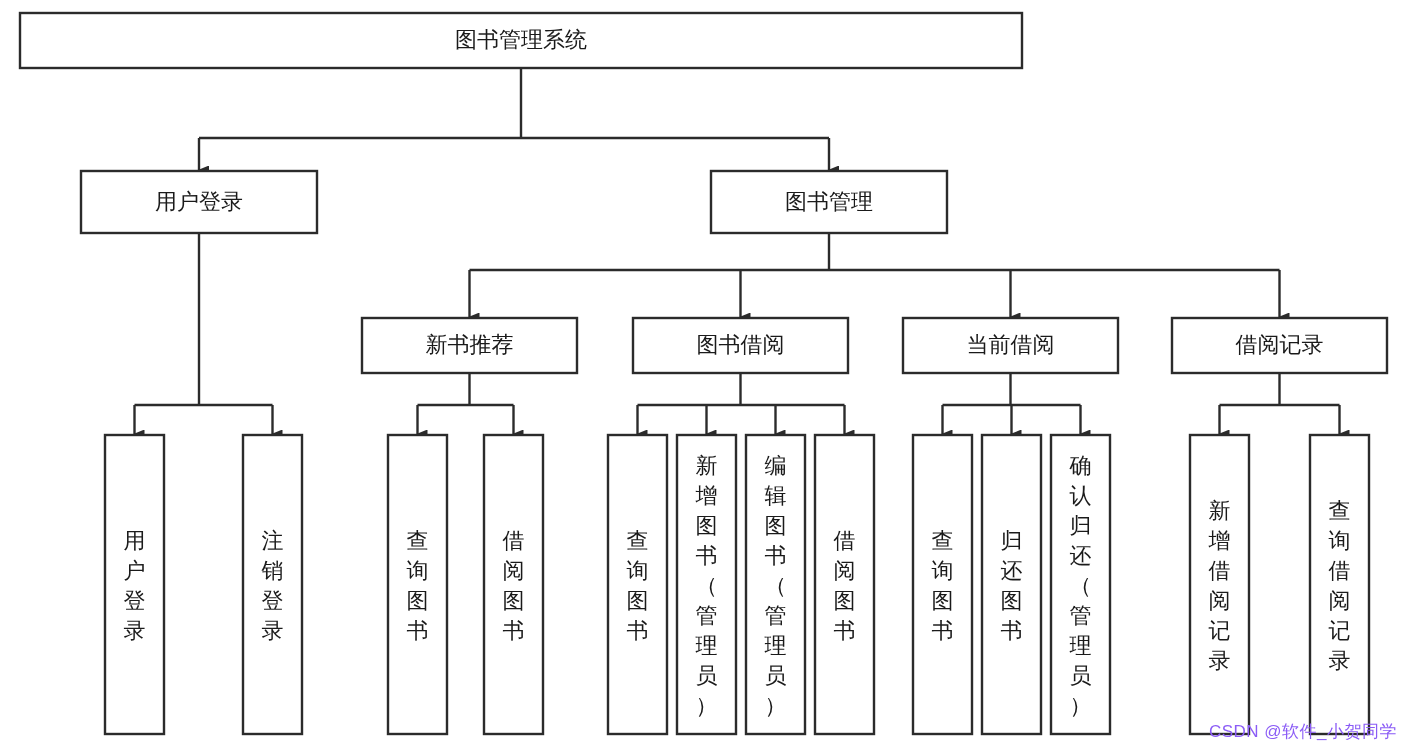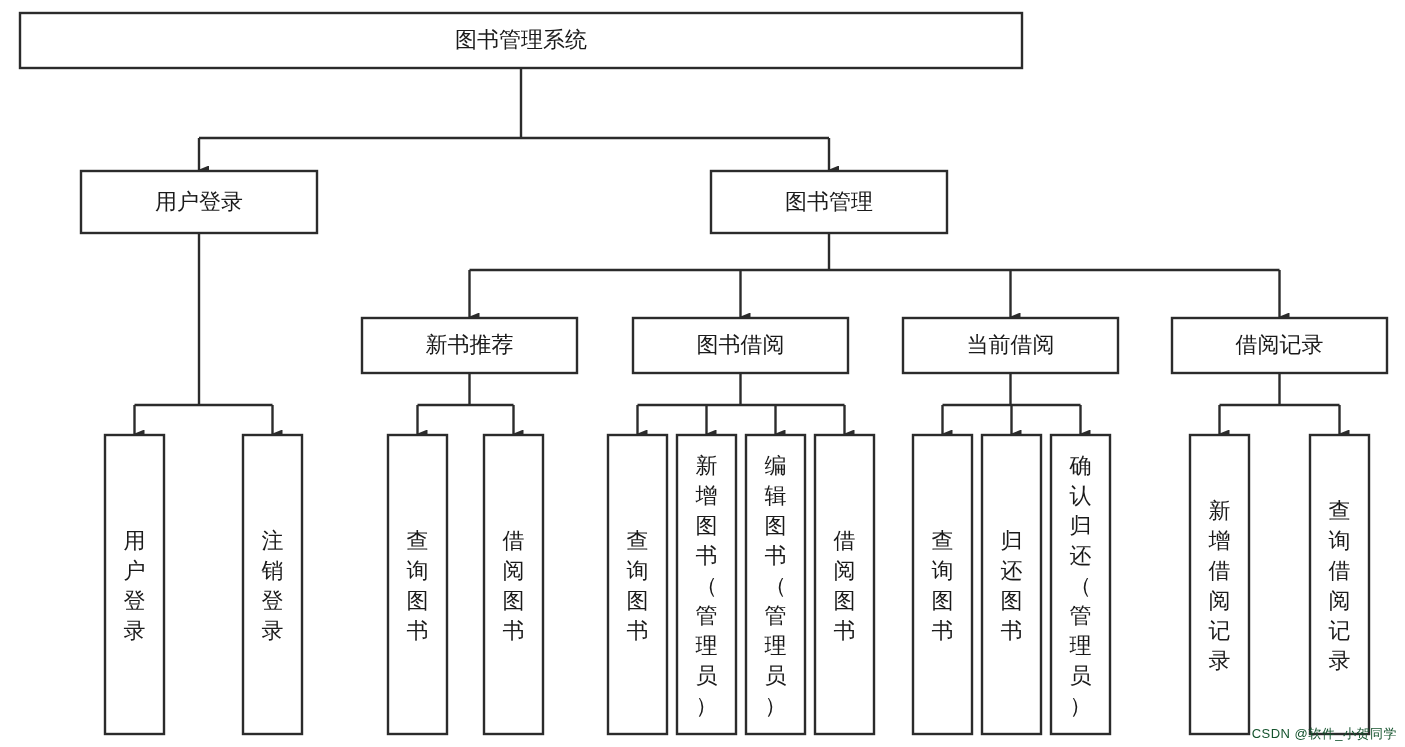--- a/index.html
+++ b/index.html
@@ -23,22 +23,22 @@
     fill:#1a1a1a;
     font-family:"Liberation Sans","DejaVu Sans",sans-serif;
     font-size:22px;
     text-anchor:middle;
   }
   .conn{stroke:#2b2b2b;stroke-width:2.4;fill:none;}
   .watermark{
     position:absolute;
     right:8px;bottom:4px;
     font-family:"Liberation Sans","DejaVu Sans",sans-serif;
-    font-size:13px;
-    color:#14532d;
+    font-size:17px;
+    color:#8b5cf6;
     letter-spacing:0.5px;
     white-space:nowrap;
     pointer-events:none;
   }
 </style>
 </head>
 <body>
 
 <svg id="diagram" viewBox="0 0 1405 747">
   <defs>

